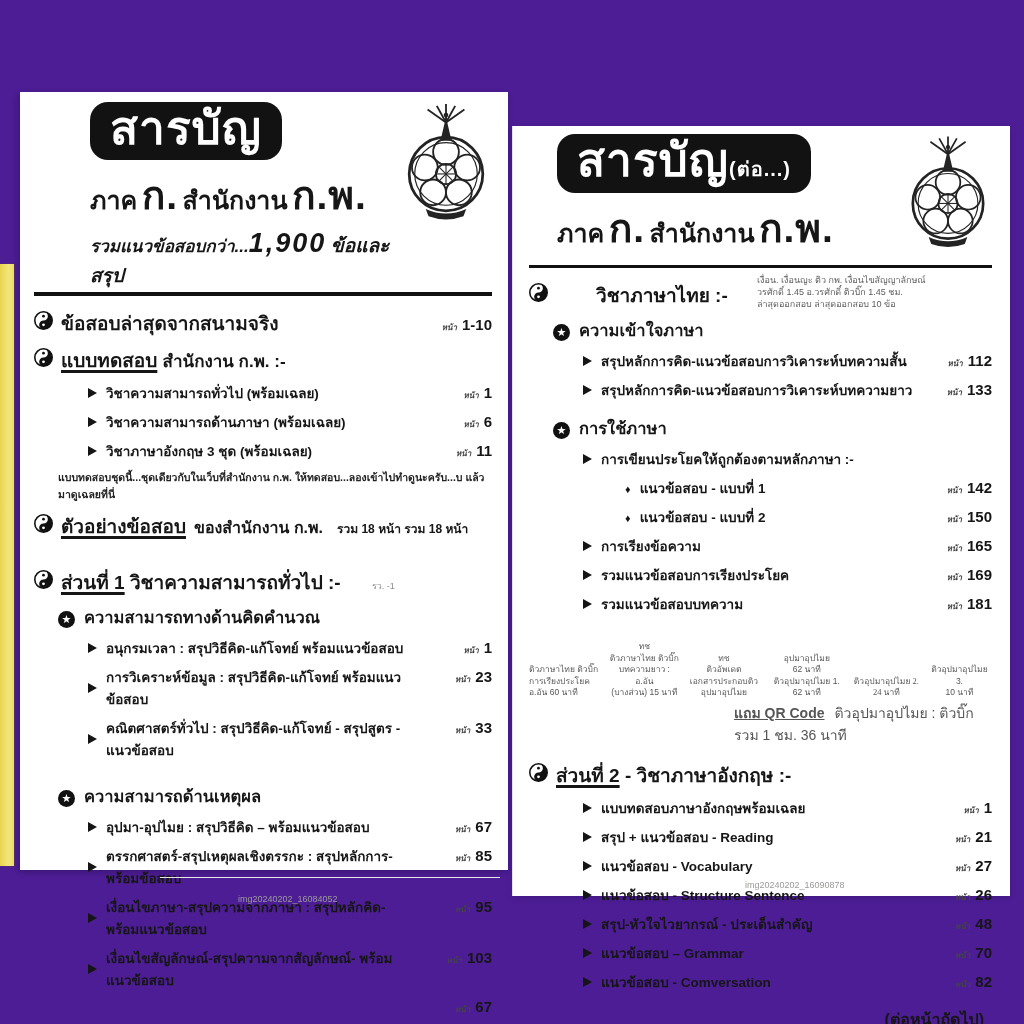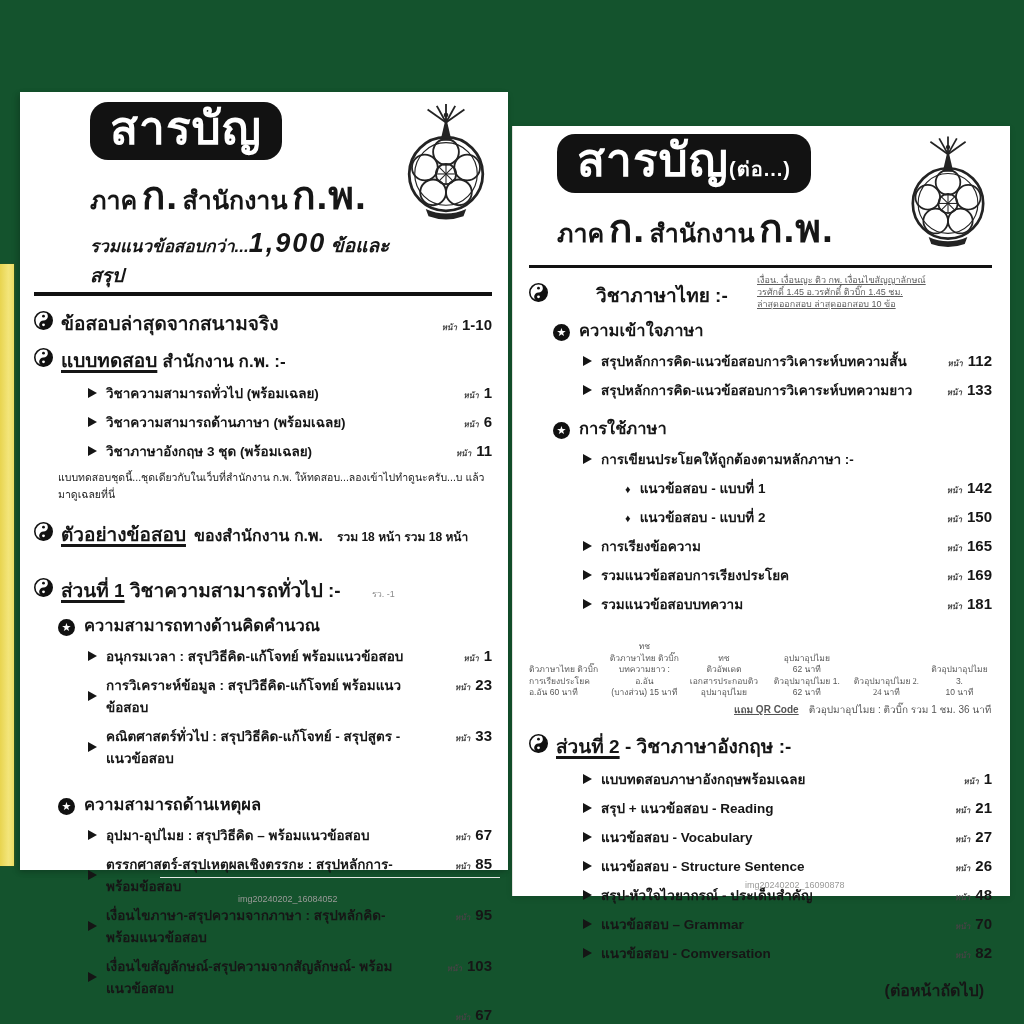--- a/index.html
+++ b/index.html
@@ -1,17 +1,17 @@
 <!DOCTYPE html>
 <html><head>
 <meta charset="utf-8">
 <style>
   html,body{margin:0;padding:0;background:#fbfbfa;}
   body{font-family:"Liberation Sans","DejaVu Sans",sans-serif;color:#161616;}
-  #canvas{position:relative;width:1024px;height:1024px;background:#14532d;overflow:hidden;}
+  #canvas{position:relative;width:1024px;height:1024px;background:#4c1d95;overflow:hidden;}
 
   
   .yellow-strip{position:absolute;left:0;top:264px;width:14px;height:602px;
     background:linear-gradient(90deg,#e8d44f,#f3e57a 60%,#efe066);box-shadow:1px 0 2px rgba(120,100,0,.35);}
 
   .page{position:absolute;background:#ffffff;box-shadow:0 1px 6px rgba(0,0,0,.18),inset 0 0 18px rgba(0,0,0,.03);}
   .page-left{left:20px;top:92px;width:488px;height:778px;padding:10px 16px 0 14px;box-sizing:border-box;
     box-shadow:-3px 2px 6px rgba(0,0,0,.12),0 2px 6px rgba(0,0,0,.12);}
   .page-right{left:512px;top:126px;width:498px;height:770px;padding:8px 18px 0 16px;box-sizing:border-box;
     border-left:1px solid #e2e2de;box-shadow:0 2px 6px rgba(0,0,0,.12);}
@@ -49,30 +49,30 @@
   .stb{display:inline-flex;width:17px;height:17px;border-radius:50%;background:#111;color:#fff;
     font-size:11px;align-items:center;justify-content:center;margin-right:9px;flex:0 0 auto;vertical-align:-3px;}
   .starrow{font-size:16.5px;font-weight:bold;}
   .arr{width:0;height:0;border-left:9px solid #151515;border-top:5px solid transparent;
     border-bottom:5px solid transparent;margin-right:9px;flex:0 0 auto;align-self:center;}
   .item{font-size:13.5px;font-weight:bold;}
   .drop{font-size:11px;margin-right:9px;flex:0 0 auto;}
   .ind1{padding-left:24px;}
   .ind2{padding-left:54px;}
   .ind3{padding-left:96px;}
-  .note{font-size:10.5px;font-weight:normal;color:#222;margin:4px 0 16px 24px;}
+  .note{font-size:10.5px;font-weight:bold;color:#222;margin:4px 0 8px 24px;}
   .hand{color:#5c5c5c;font-size:9px;line-height:1.35;white-space:pre-line;}
   .thairow{display:flex;align-items:flex-start;}
   .thairow .h1row{flex:1;gap:40px;}
-  .thairow .hand{flex:0 0 235px;margin-top:-6px;text-decoration:underline;}
+  .thairow .hand{flex:0 0 235px;margin-top:-6px;}
 
   .band{display:flex;gap:10px;margin-top:34px;align-items:flex-end;}
   .band .col{white-space:pre-line;color:#555;font-size:8.5px;line-height:1.35;text-align:center;}
   .band .col.left{text-align:left;}
-  .bandline{font-size:10px;color:#555;text-align:center;margin-top:3px;font-weight:bold;}
+  .bandline{font-size:14px;color:#555;text-align:center;margin-top:3px;font-weight:bold;}
   .bandline .qr{text-decoration:underline;margin-right:10px;}
   .nextpage{font-size:16px;font-weight:bold;text-align:right;margin-top:14px;padding-right:8px;}
   .watermark{position:absolute;font-size:9px;color:#9a9a98;}
   .wm-line{position:absolute;height:1px;background:#e7e7e4;}
   .faint{color:#8a8a8a;font-size:9px;font-weight:normal;margin-left:26px;}
   .sample-extra{font-size:12px;font-weight:bold;margin-left:8px;}
   .h-sfx-mid{font-size:16px;font-weight:bold;margin:0 6px 0 8px;}
 </style>
 </head>
 <body>

